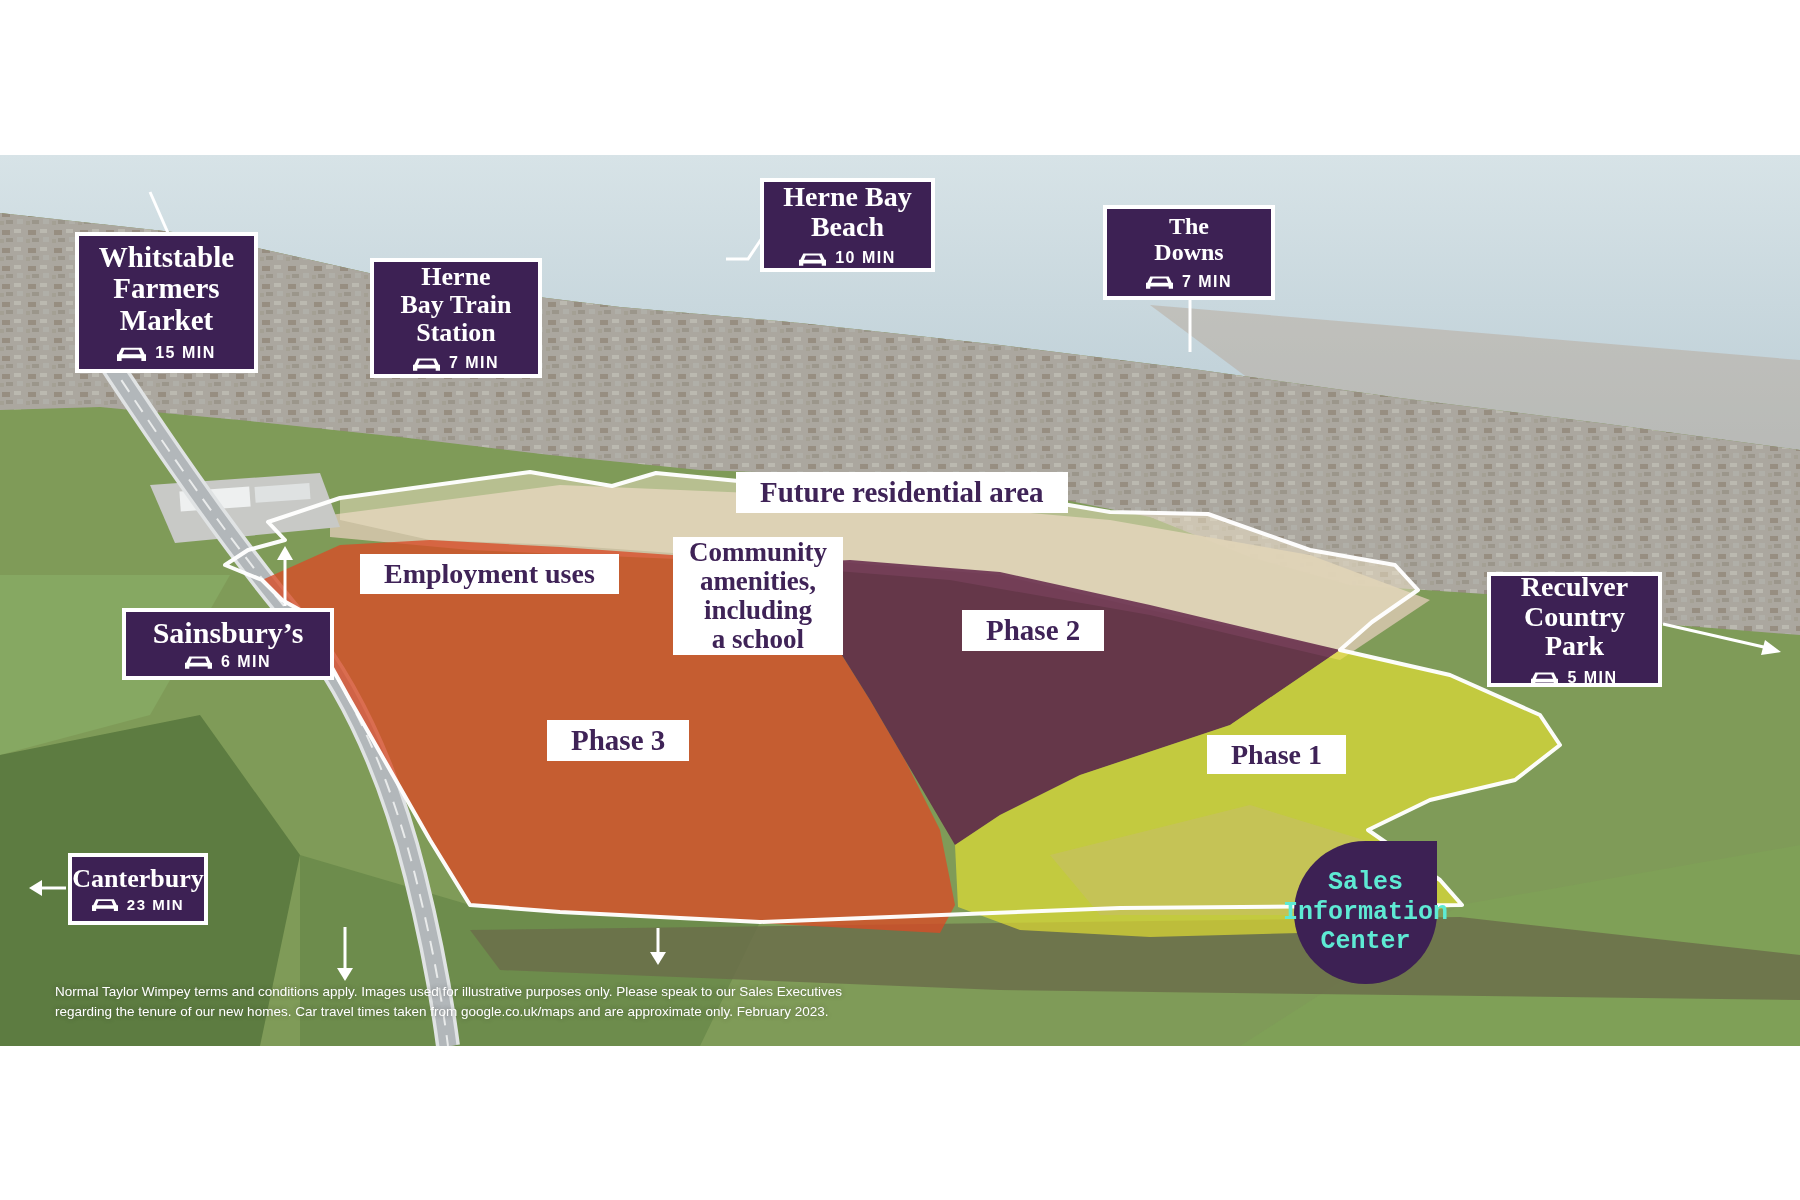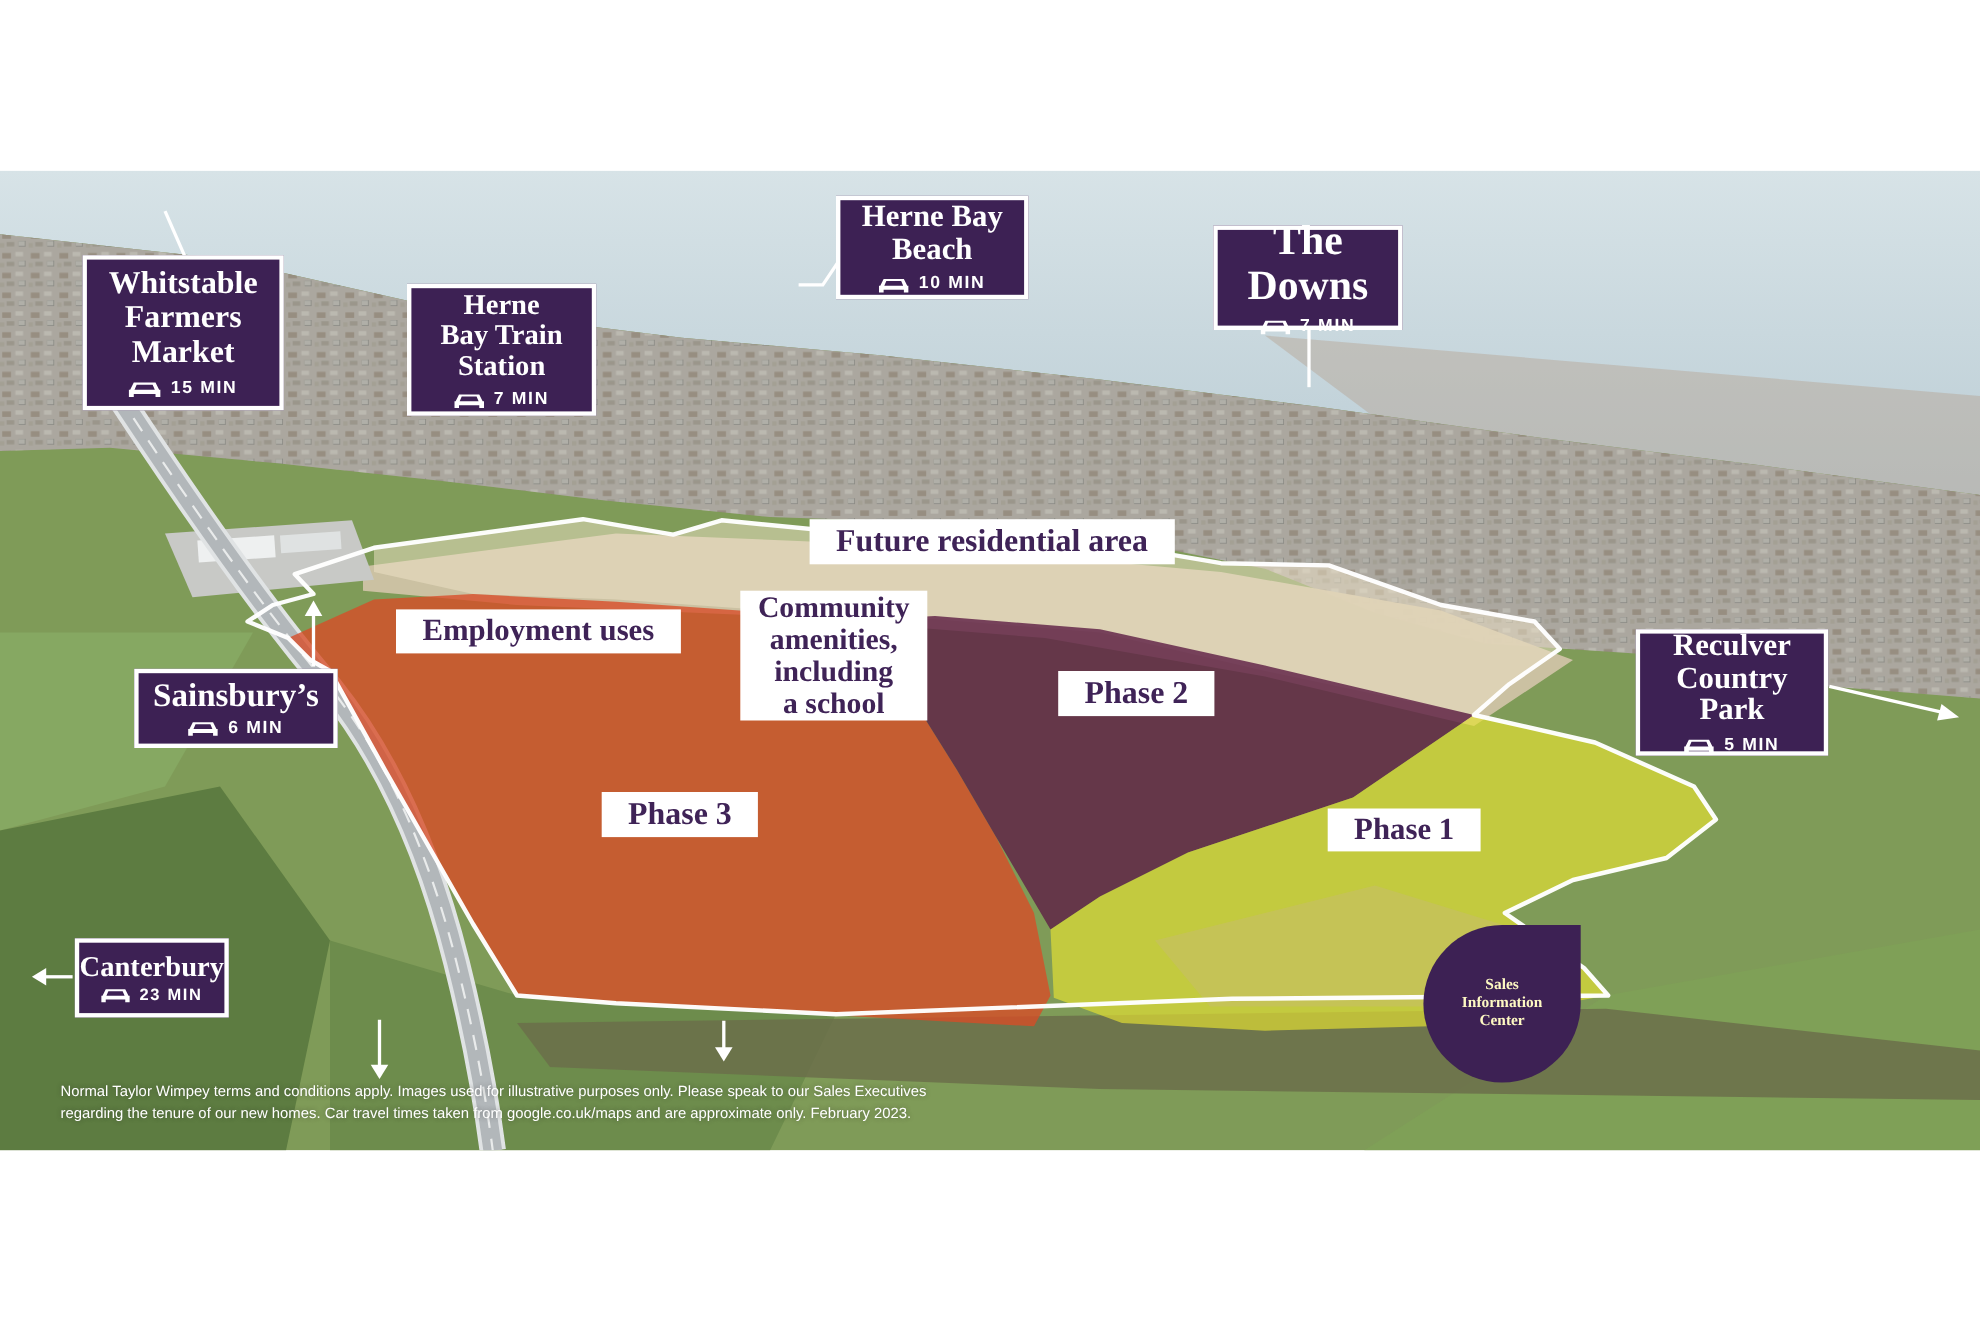--- a/index.html
+++ b/index.html
@@ -13,22 +13,22 @@
         text-align:center;box-sizing:border-box;gap:7px;z-index:5;}
   .dest-name{font-family:"Liberation Serif",serif;font-weight:bold;white-space:pre-line;
         line-height:1.07;}
   .dest-time{display:flex;align-items:center;gap:9px;font-weight:bold;font-size:16px;
         letter-spacing:1.5px;}
   
   .area{position:absolute;background:#fff;color:#3f2357;font-family:"Liberation Serif",serif;
         font-weight:bold;text-align:center;white-space:pre-line;box-sizing:border-box;
         padding:3px 24px;z-index:4;line-height:1.0;display:flex;align-items:center;justify-content:center;}
   .sales-pin{position:absolute;left:1294px;top:841px;width:143px;height:143px;background:#3d2154;
-        border-radius:50% 0 50% 50%;color:#fef9c3;font-family:Liberation Serif, serif;font-weight:bold;
-        font-size:14px;line-height:1.18;text-align:center;white-space:pre-line;display:flex;
+        border-radius:50% 0 50% 50%;color:#5eead4;font-family:Liberation Mono, monospace;font-weight:bold;
+        font-size:25px;line-height:1.18;text-align:center;white-space:pre-line;display:flex;
         align-items:center;justify-content:center;z-index:5;}
   .disclaimer{position:absolute;left:55px;top:982px;width:1250px;color:#fff;font-size:13.5px;
         line-height:20px;white-space:pre-line;z-index:6;text-shadow:0 0 5px rgba(40,40,40,.45);}
   .car{flex:0 0 auto;}
 </style>
 </head>
 <body>
 
 <div class="canvas">
 
@@ -135,31 +135,31 @@
 Beach</div>
     <div class="dest-time">
       <svg class="car" viewBox="0 0 44 30" width="27" height="19">
           <path fill="#fff" fill-rule="evenodd" d="M7 7 h30 l5 10 h2 v10 h-7 v-4 H7 v4 H0 V17 h2 z M11 10 l-3 7 h28 l-3-7 z"></path>
         </svg>
       <span>10 MIN</span>
     </div>
   </div>
 
   <div class="dest" style="left:1103px;top:205px;width:172px;height:95px">
-    <div class="dest-name" style="font-size:38px">The
+    <div class="dest-name" style="font-size:24px">The
 Downs</div>
     <div class="dest-time">
       <svg class="car" viewBox="0 0 44 30" width="27" height="19">
           <path fill="#fff" fill-rule="evenodd" d="M7 7 h30 l5 10 h2 v10 h-7 v-4 H7 v4 H0 V17 h2 z M11 10 l-3 7 h28 l-3-7 z"></path>
         </svg>
       <span>7 MIN</span>
     </div>
   </div>
 
-  <div class="dest" style="left:122px;top:608px;width:185px;height:72px;gap:3px">
+  <div class="dest" style="left:122px;top:608px;width:212px;height:72px;gap:3px">
     <div class="dest-name" style="font-size:30px">Sainsbury’s</div>
     <div class="dest-time">
       <svg class="car" viewBox="0 0 44 30" width="27" height="19">
           <path fill="#fff" fill-rule="evenodd" d="M7 7 h30 l5 10 h2 v10 h-7 v-4 H7 v4 H0 V17 h2 z M11 10 l-3 7 h28 l-3-7 z"></path>
         </svg>
       <span>6 MIN</span>
     </div>
   </div>
 
   <div class="dest" style="left:1487px;top:572px;width:175px;height:115px">

